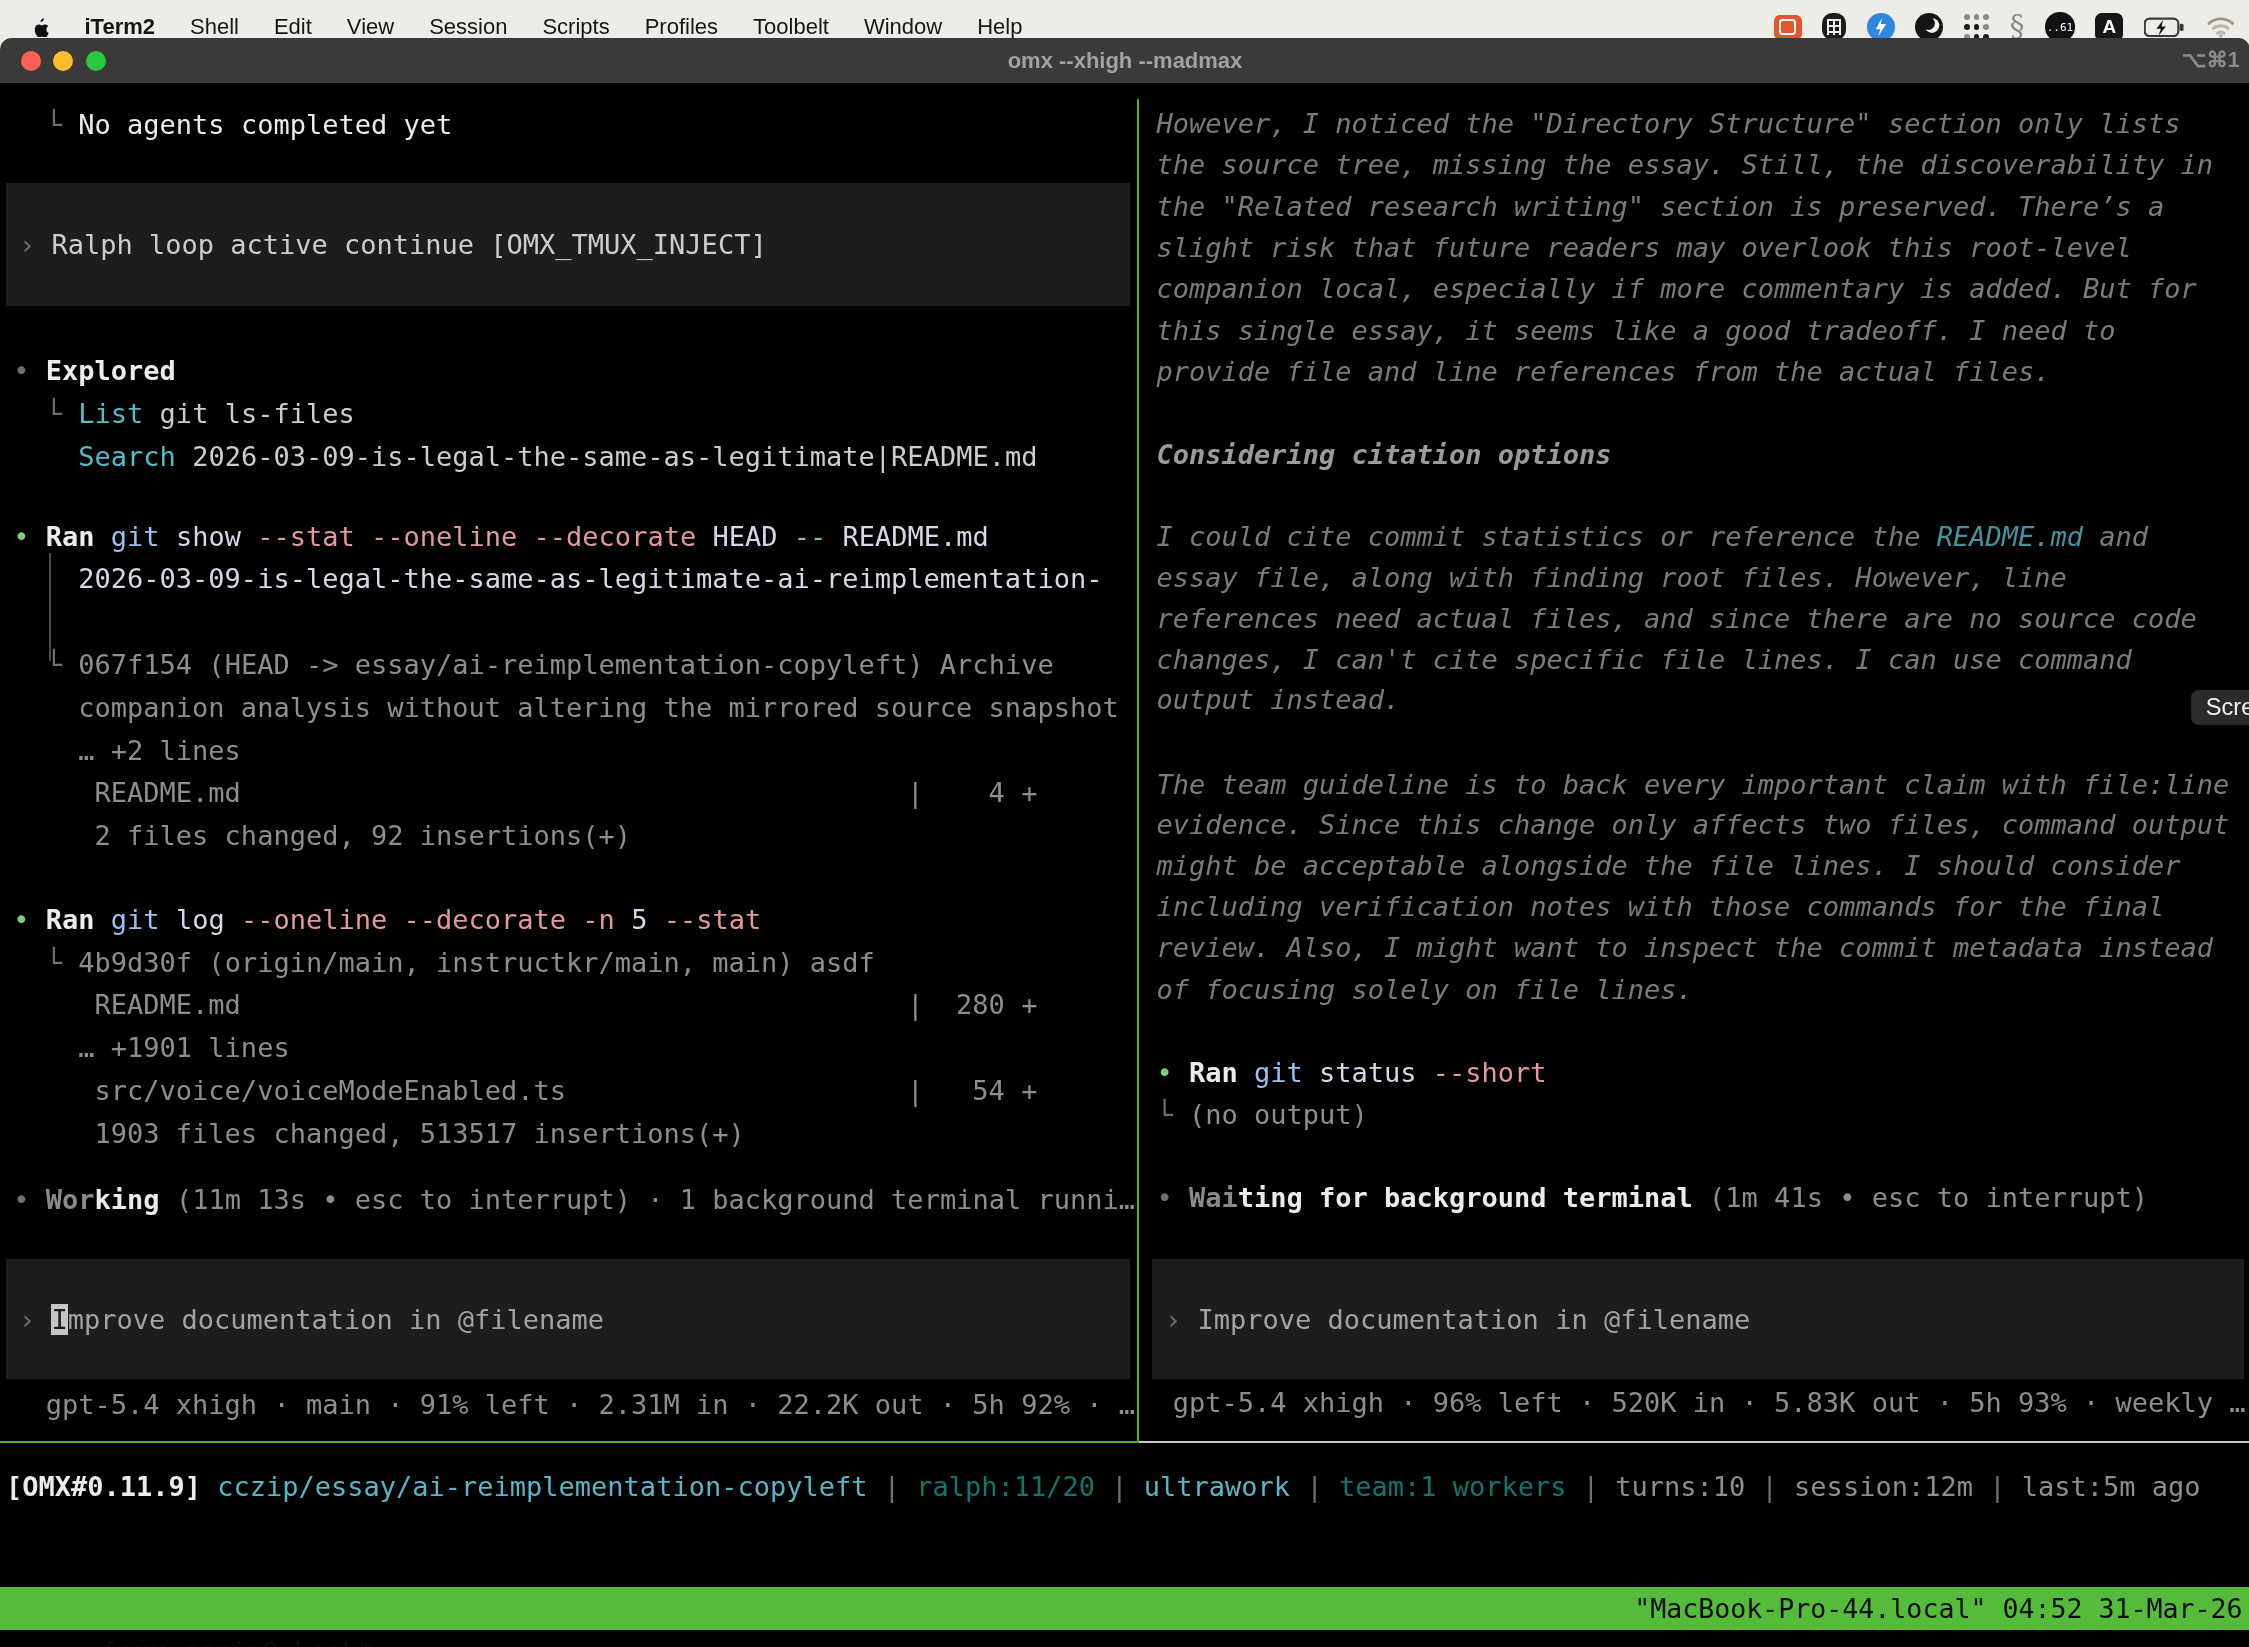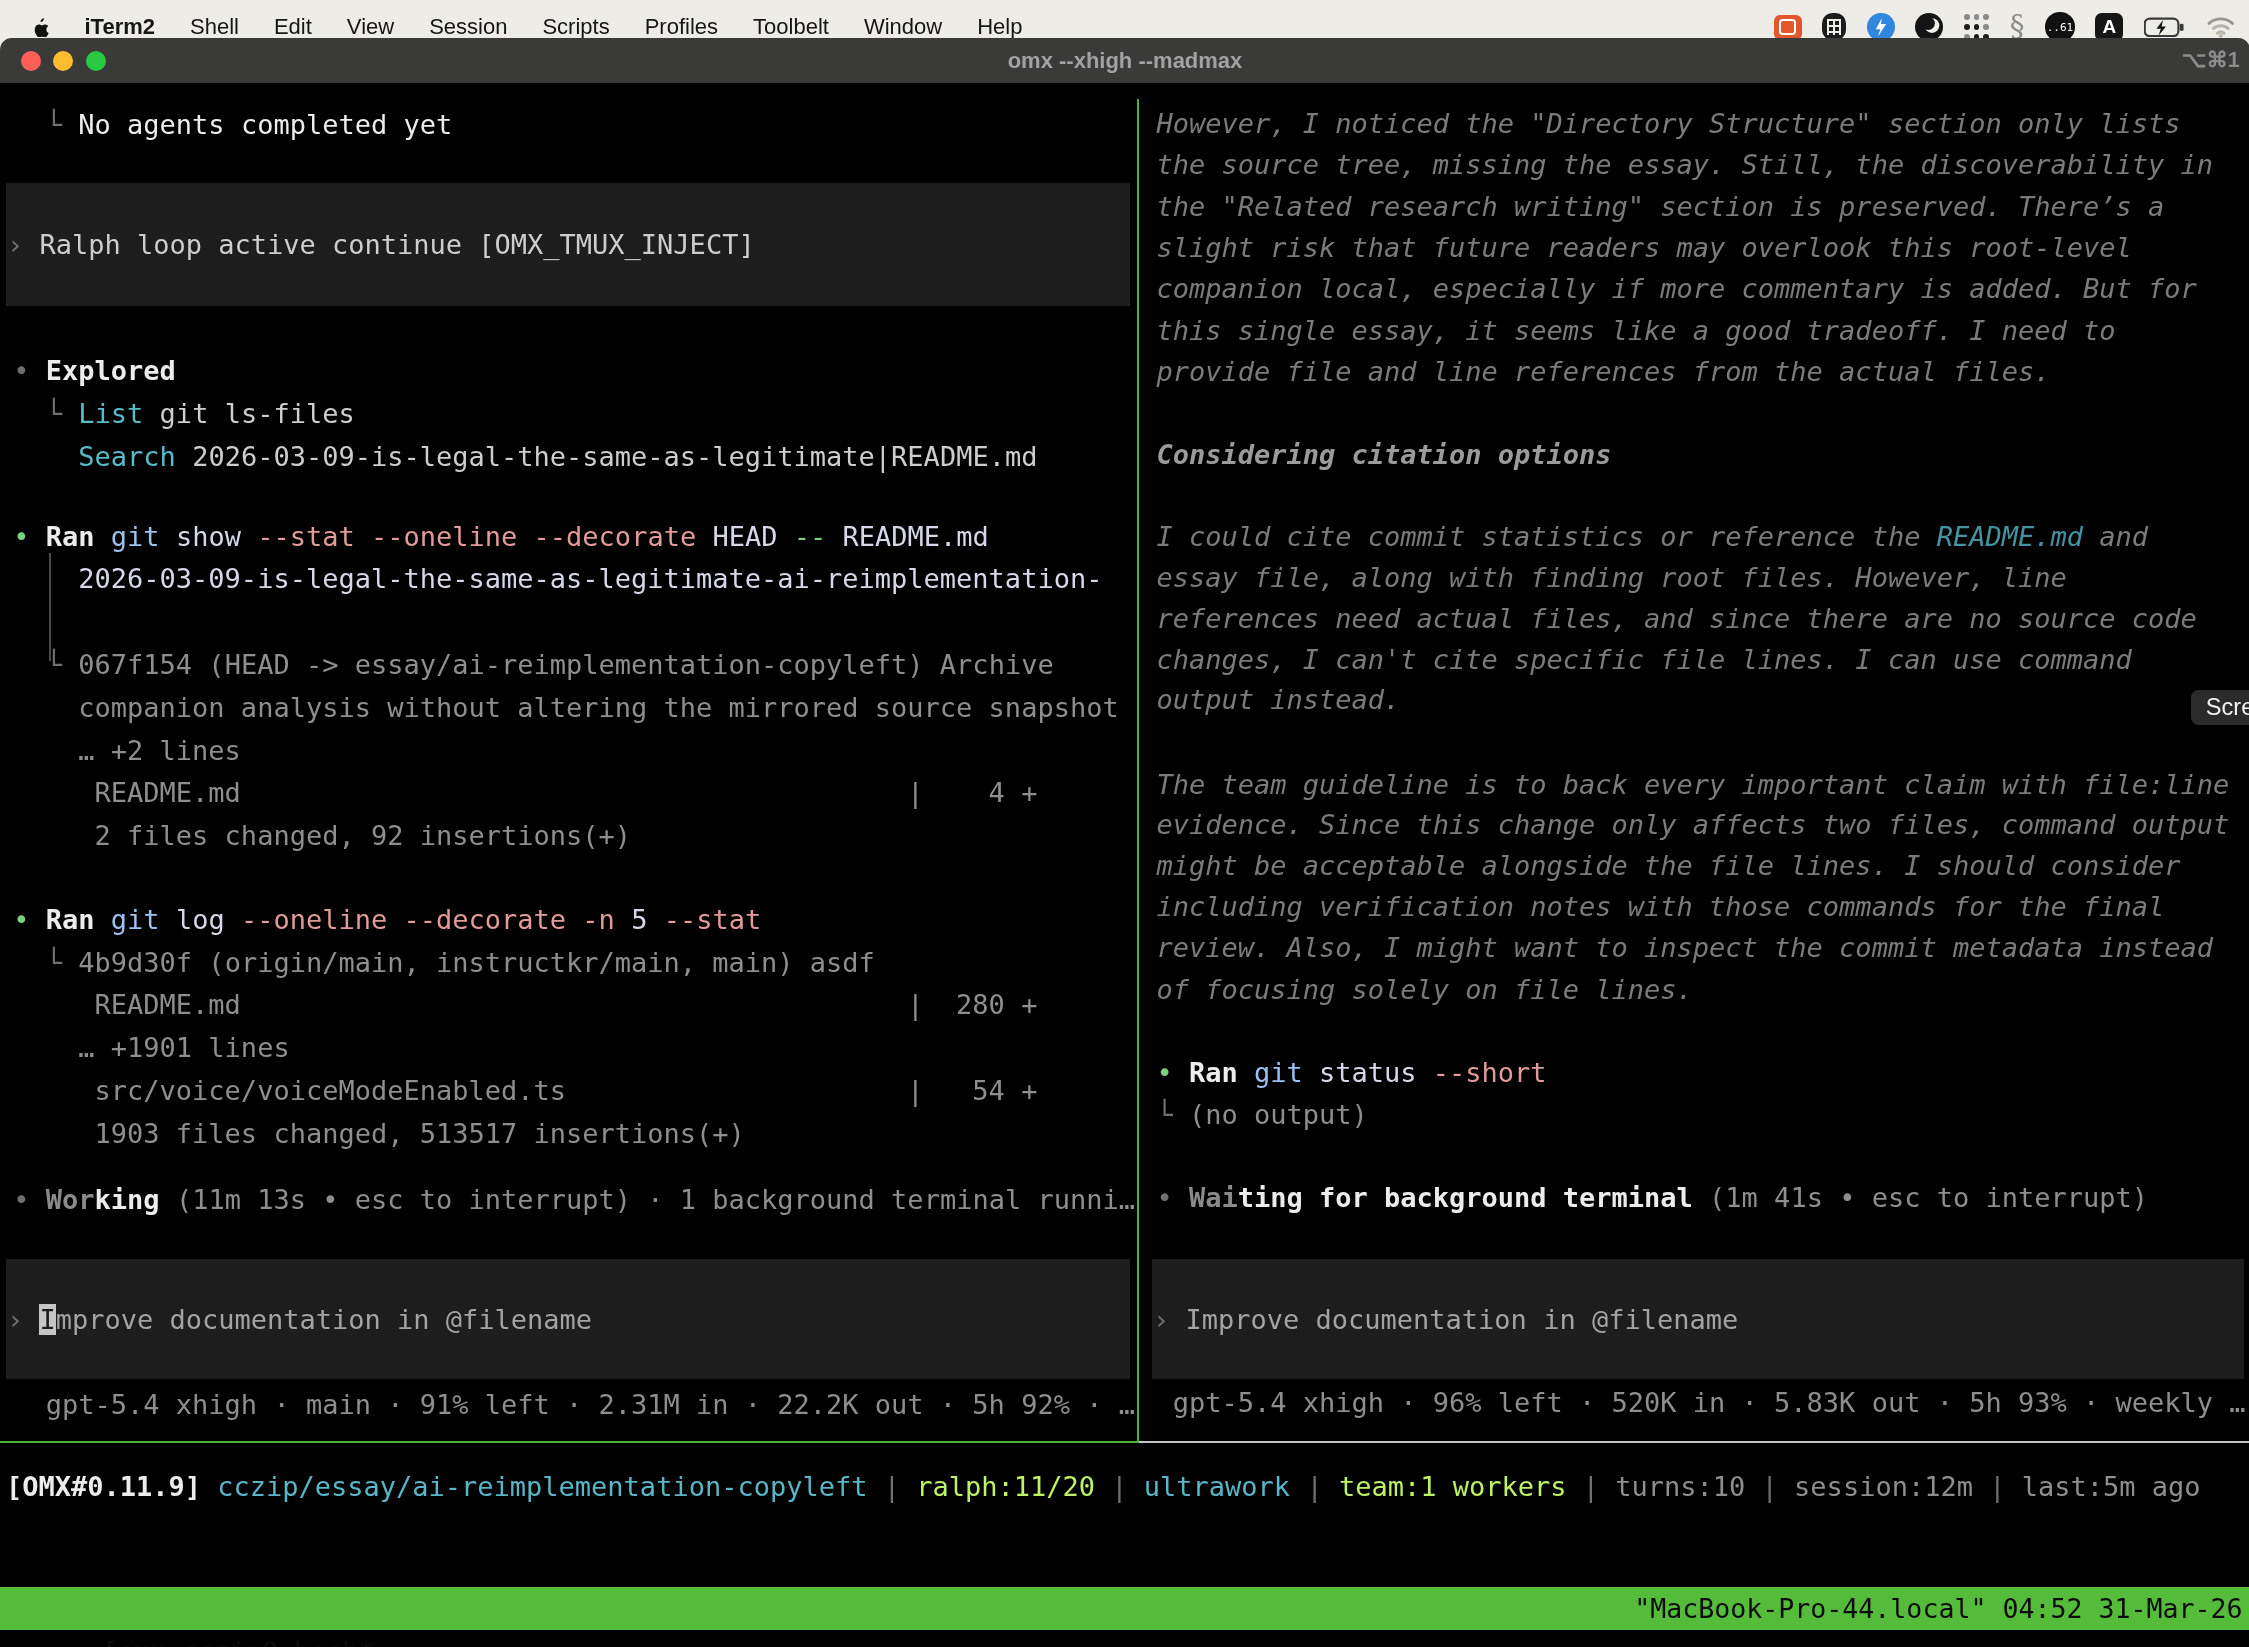--- a/index.html
+++ b/index.html
@@ -49,21 +49,21 @@
   .pane-left{left:0;width:1137px;height:1342px;overflow:hidden;}
   .pane-right{left:1149px;width:1101px;height:1342px;overflow:hidden;}
   .tline{position:absolute;left:0;right:0;height:43px;line-height:43px;font-size:27px;white-space:pre;}
   .pane-left .tline{padding-left:13.3px;}
   .pane-right .tline{padding-left:7.4px;}
 
   .inputbox{position:absolute;background:#1d1d1d;display:flex;align-items:center;}
   .box-ralph{left:5.9px;right:7.4px;top:84px;height:123px;}
   .box-prompt-left{left:5.9px;right:7.4px;top:1160px;height:120px;}
   .box-prompt-right{left:3px;right:5.9px;top:1160px;height:120px;}
-  .iline{white-space:pre;font-size:27px;padding-left:1px;}
+  .iline{white-space:pre;font-size:27px;padding-left:13px;}
 
   .guide{position:absolute;left:49px;top:454px;width:1.5px;height:108px;background:#4a4a4a;}
 
   .vdiv{position:absolute;left:1137px;top:0;width:2.2px;height:1342px;}
   .hline-l{position:absolute;top:1342px;left:0;width:1139px;height:2.2px;}
   .hline-r{position:absolute;top:1342px;left:1139px;width:1111px;height:2.2px;background:#c6c6c6;}
 
   .omx{position:absolute;top:1366px;left:0;right:0;height:43px;line-height:43px;
     white-space:pre;padding-left:5.9px;font-size:27px;}
 
@@ -73,21 +73,21 @@
   .tm-right{position:absolute;right:7.4px;top:0;}
 
   .tooltip{position:absolute;top:591px;left:2191px;width:162px;height:35px;background:#2b2b2b;
     border-radius:7.4px;display:flex;align-items:center;padding-left:14.8px;
     font-family:"Liberation Sans",sans-serif;font-size:23.6px;color:#f2f2f2;}
 
   
   .c-fg{color:#ececec}.c-fg2{color:#cdcdcd}.c-gy{color:#8e8e8e}.c-dm{color:#707070}
   .c-cy{color:#55bcca}.c-bl{color:#9cc0f0}.c-sa{color:#e39a9a}.c-lv{color:#d6d8ea}
   .c-gb{color:#7ccf7c}.c-ig{color:#7b7b7b}.c-ih{color:#9b9b9b}.c-tl{color:#44929f}
-  .c-ph{color:#a3a3a3}.c-sp{color:#8a8a8a}.c-sc{color:#57b6c8}.c-sg{color:#bef264}
+  .c-ph{color:#a3a3a3}.c-sp{color:#8a8a8a}.c-sc{color:#57b6c8}.c-sg{color:#0f766e}
   .b{font-weight:bold}.i{font-style:italic}
   .cursor{background:#c6c6c6;color:#1d1d1d;}
 </style>
 </head>
 <body>
 
 <div class="screen">
 
   <div class="menubar">
     <div class="mb-left">

